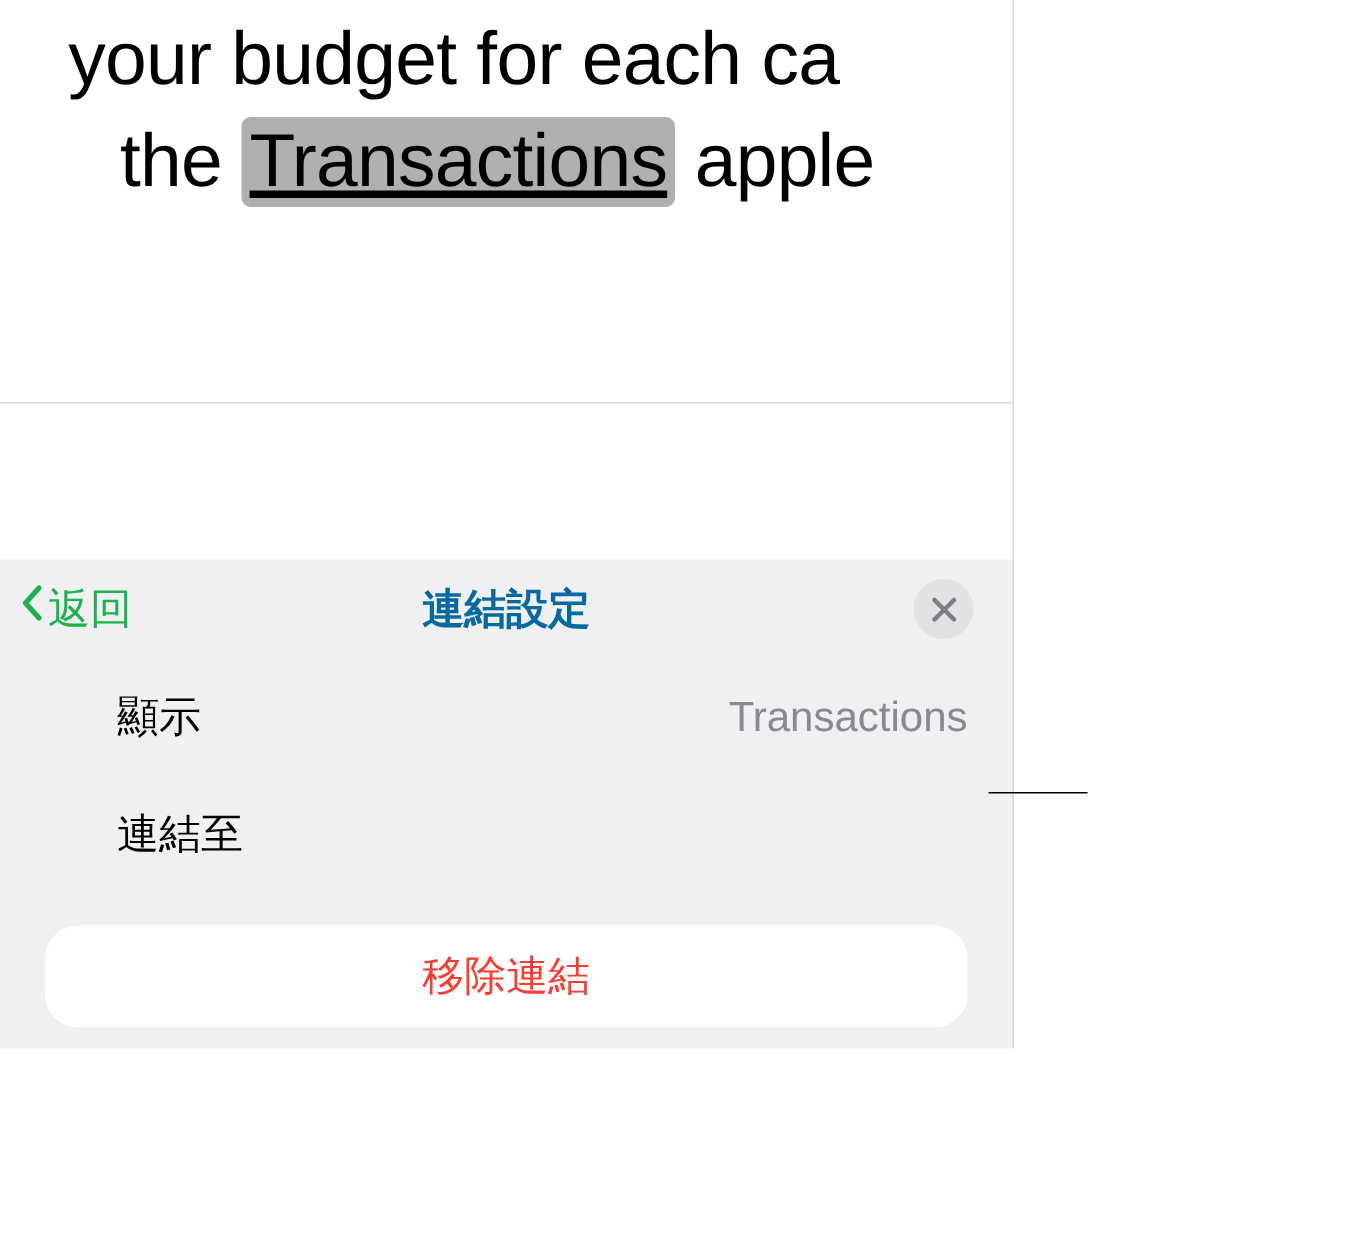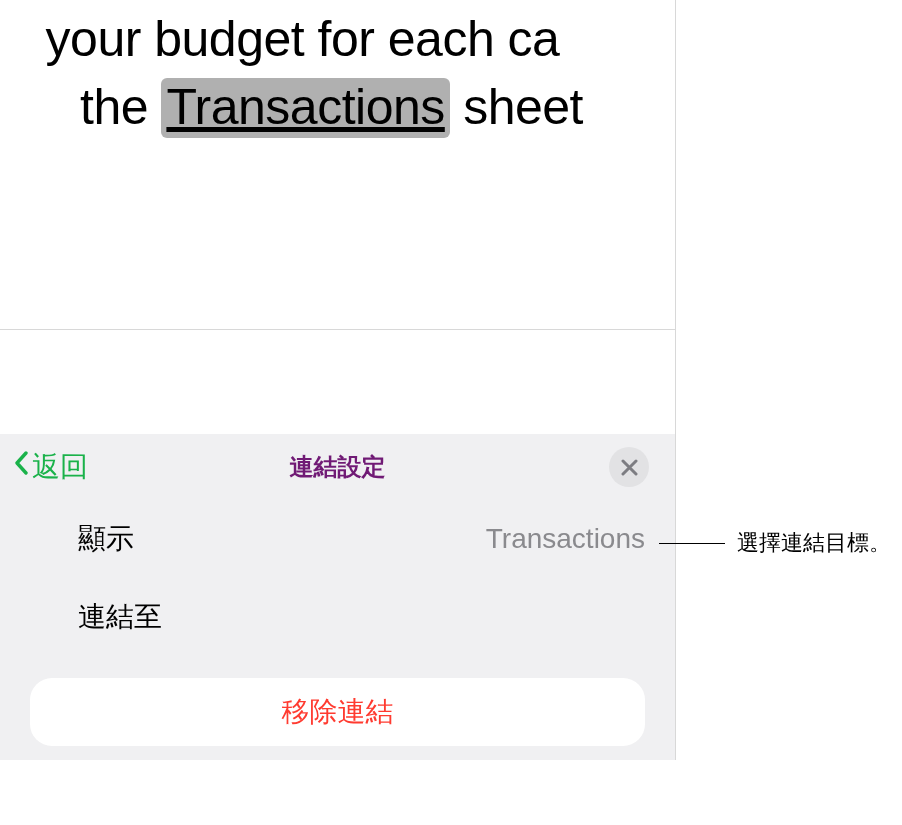--- a/index.html
+++ b/index.html
@@ -5,21 +5,21 @@
     * { margin: 0; padding: 0; box-sizing: border-box; }
     body {
       font-family: -apple-system, 'Helvetica Neue', Helvetica, Arial, sans-serif;
       width: 902px;
       height: 825px;
       background: #fff;
       position: relative;
     }
     .document-area {
       width: 676px;
-      height: 330px;
+      height: 269px;
       border-right: 1px solid #d8d8d8;
       border-bottom: 1px solid #d8d8d8;
       padding-top: 6px;
       overflow: hidden;
       font-size: 50px;
       color: #000;
       line-height: 1.35;
       font-weight: 400;
       white-space: nowrap;
       text-align: center;
@@ -68,23 +68,23 @@
       font-size: 28px;
       font-weight: 400;
       cursor: pointer;
     }
     .back-button .chev {
       display: inline-block;
       margin-right: 4px;
       margin-top: -2px;
     }
     .panel-title {
-      font-size: 24px;
+      font-size: 28px;
       font-weight: 600;
-      color: #701a75;
+      color: #0369a1;
     }
     .close-button {
       position: absolute;
       right: 26px;
       top: 50%;
       transform: translateY(-50%);
       width: 40px;
       height: 40px;
       border-radius: 50%;
       background: #e2e2e4;
@@ -154,21 +154,21 @@
     }
   </style>
 </head>
 <body>
 
 <div class="document-area">
   <div class="line1">
     <span>your budget for each ca</span>
   </div>
   <div class="line2">
-    <span>the </span><span class="highlighted-link">Transactions</span><span> sheet</span>
+    <span>the </span><span class="highlighted-link">Transactions</span><span> apple</span>
   </div>
 </div>
 
 <div class="gap-area"></div>
 
 <div class="panel">
   <div class="panel-header">
     <div class="back-button">
       <span class="chev">
         <svg width="14" height="24" viewBox="0 0 14 24" fill="none">
@@ -197,14 +197,13 @@
   </div>
 
 
   <div class="remove-button">
     <span>移除連結</span>
   </div>
 </div>
 
 <div class="callout">
   <div class="callout-line"></div>
-  <div class="callout-text">選擇連結目標。</div>
 </div>
 
 </body></html>

